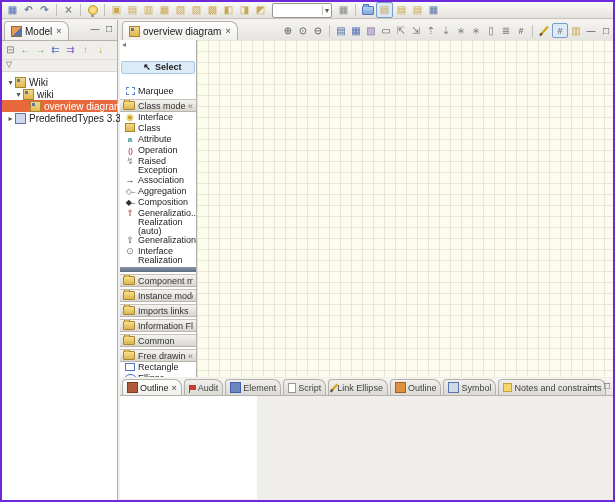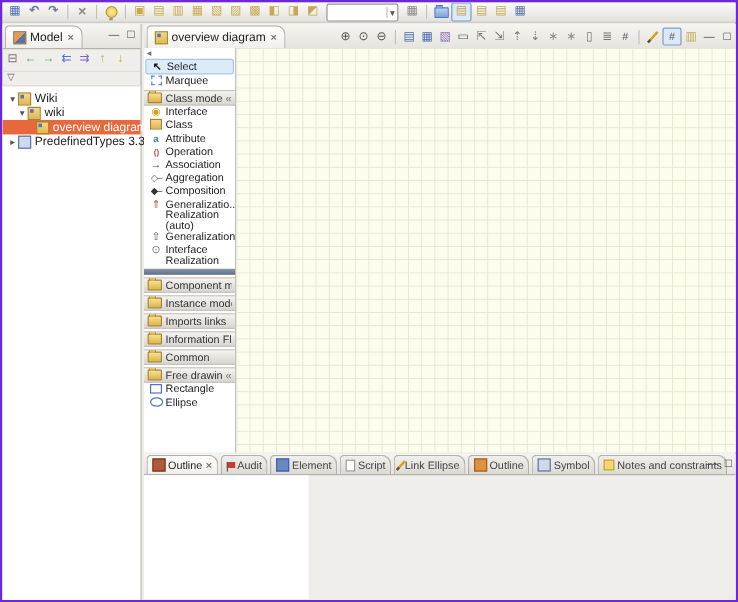--- a/index.html
+++ b/index.html
@@ -98,21 +98,21 @@
   #editor-tabrow{height:20px;display:flex;align-items:flex-end;background:linear-gradient(#f5f4f1,#e6e4df);border-bottom:1px solid #b4b1ab;position:relative;}
   #editor-toolbar{position:absolute;right:2px;top:3px;display:flex;align-items:center;gap:1px;}
   #editor-toolbar .tb-btn{width:14px;height:13px;}
   #editor-content{position:absolute;top:20px;left:0;right:0;bottom:0;display:flex;}
   #palette{width:76px;background:#fff;border-right:1px solid #b4b1ab;overflow:hidden;}
   #palette-collapse{height:9px;padding-left:2px;font-size:8px;color:#777;line-height:9px;}
   .pi{display:flex;align-items:center;gap:3px;padding-left:5px;height:11px;font-size:9px;color:#222;}
   .pi.l2{height:18px;align-items:flex-start;padding-top:1px;}
   .pi.l3{height:26px;align-items:flex-start;padding-top:1px;}
   .pi .pil{line-height:9px;}
-  .pi.sel{background:#dcebf8;border:1px solid #a6c8e4;border-radius:2px;margin:0 1px;padding-left:4px;height:11px;}
+  .pi.sel{background:#dcebf8;border:1px solid #a6c8e4;border-radius:2px;margin:12px 1px;padding-left:20px;height:11px;font-weight:bold;}
   .pic{width:10px;flex:0 0 auto;text-align:center;font-size:9px;line-height:9px;}
   .pic::before{font-size:9px;}
   .i-select::before{content:"↖";color:#111;font-weight:bold;}
   .i-marquee{width:7px;height:6px;border:1px dashed #5f86d0;}
   .i-interface::before{content:"◉";color:#cfa417;}
   .i-class{width:8px;height:7px;background:linear-gradient(#f3d98a,#e0b84f);border:1px solid #a8852f;}
   .i-attr::before{content:"a";color:#2e8b8b;font-weight:bold;font-size:8px;}
   .i-oper::before{content:"( )";color:#c05555;font-weight:bold;font-size:7px;letter-spacing:-1px;}
   .i-raised::before{content:"↯";color:#888;}
   .i-assoc::before{content:"→";color:#444;}
@@ -364,20 +364,24 @@
           <span class="pil">Class</span>
         </div>
         <div class="pi">
           <span class="pic i-attr"></span>
           <span class="pil">Attribute</span>
         </div>
         <div class="pi">
           <span class="pic i-oper"></span>
           <span class="pil">Operation</span>
         </div>
+        <div class="pi l2">
+          <span class="pic i-raised"></span>
+          <span class="pil">Raised Exception</span>
+        </div>
         <div class="pi">
           <span class="pic i-assoc"></span>
           <span class="pil">Association</span>
         </div>
         <div class="pi">
           <span class="pic i-aggr"></span>
           <span class="pil">Aggregation</span>
         </div>
         <div class="pi">
           <span class="pic i-comp"></span>

